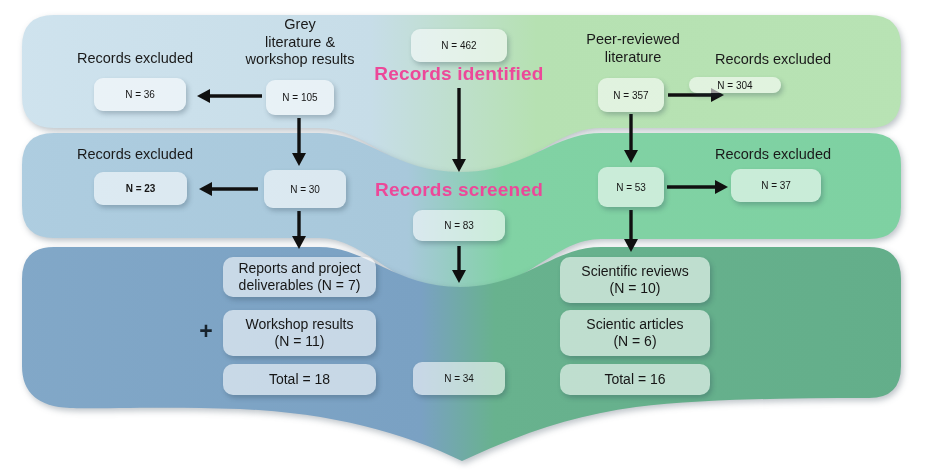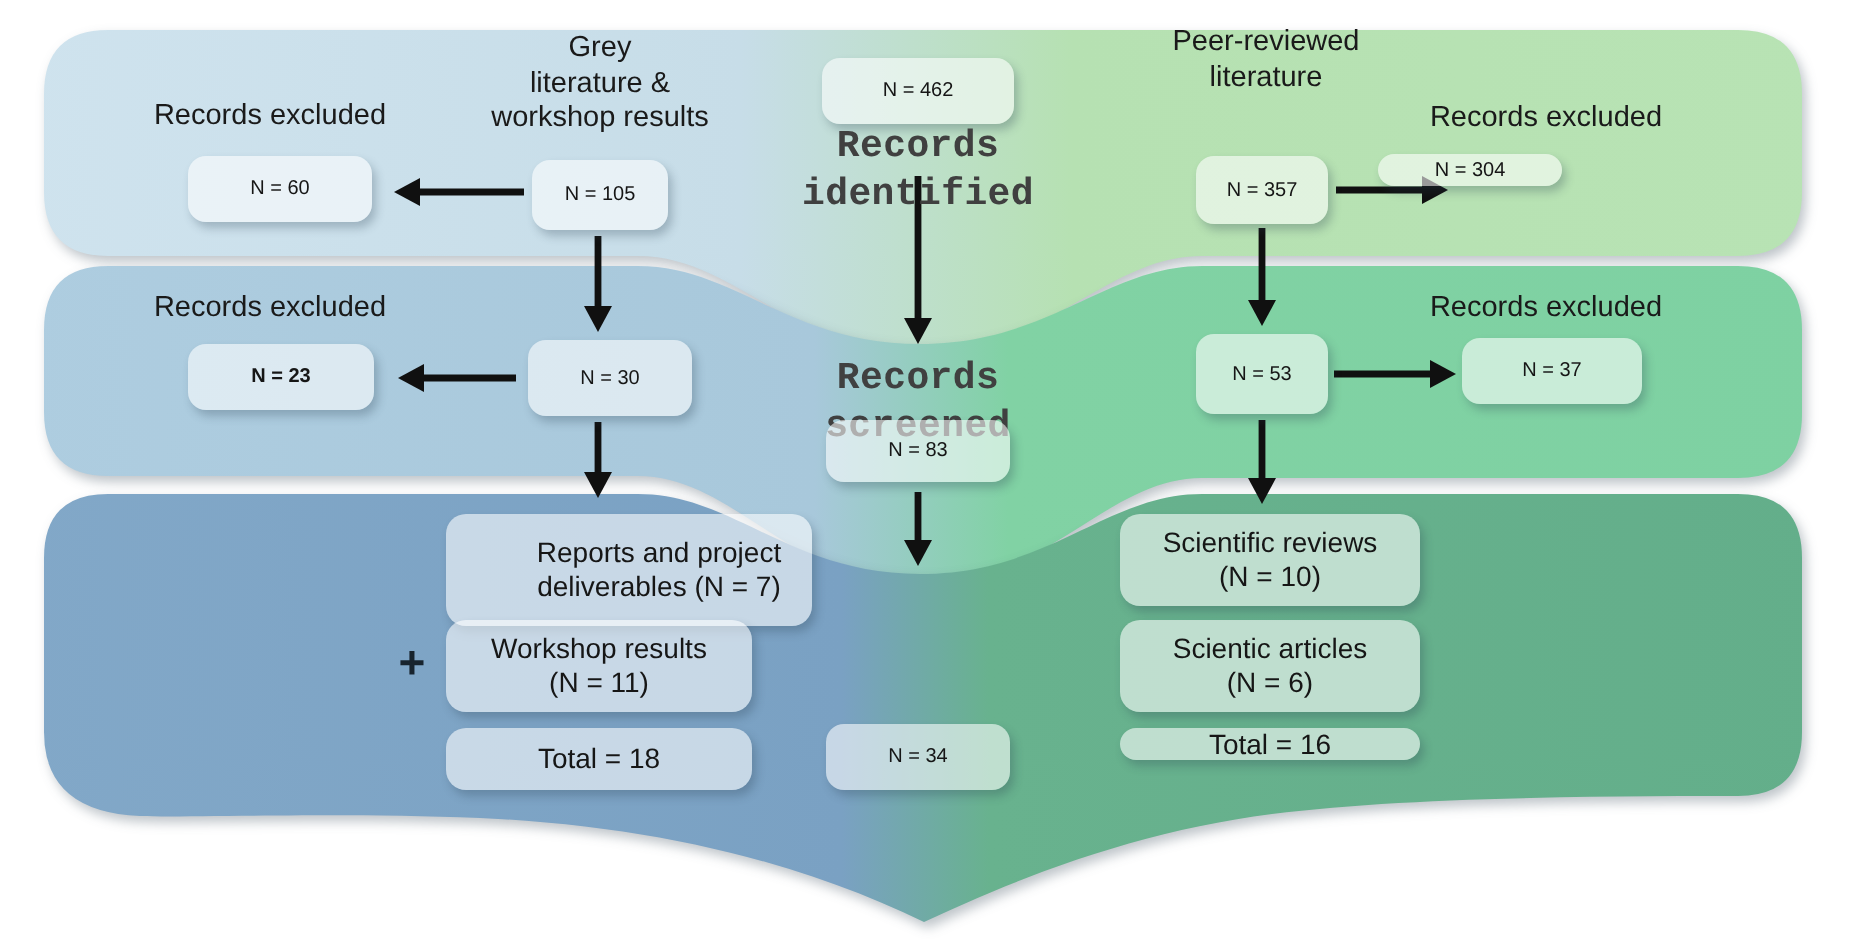--- a/index.html
+++ b/index.html
@@ -11,21 +11,21 @@
   .band  { filter: drop-shadow(2px 3px 3px rgba(40,60,75,0.30)); }
   .shaft { stroke:#101010; stroke-width:3.4px; }
   .head  { fill:#101010; }
 
   .lbl {
     position:absolute; text-align:center; white-space:pre-line;
     font-size:14.5px; line-height:17.5px; color:#1a1a1a;
   }
   .big {
     font-size:19px; line-height:23.5px; font-weight:bold;
-    letter-spacing:0.2px; color:#404040;font-family:Liberation Mono, monospace;
+    letter-spacing:0.2px; color:#ec4899;
   }
   .nbox {
     position:absolute; background:rgba(255,255,255,0.58); border-radius:9px;
     box-shadow:2px 3px 5px rgba(40,60,80,0.28);
     display:flex; align-items:center; justify-content:center;
     font-size:10px; color:#161616;
   }
   .gbox {
     position:absolute; background:rgba(255,255,255,0.58); border-radius:10px;
     box-shadow:2px 3px 5px rgba(40,60,80,0.28);
@@ -94,50 +94,50 @@
       <line class="shaft" x1="459" y1="246" x2="459" y2="272"></line>
       <polygon class="head" points="452,270 466,270 459,283"></polygon>
     </g>
   </svg>
 
   <div class="lbl" style="left:222px; top:16px; width:156px;">Grey
 literature &amp;
 workshop results</div>
   <div class="nbox" style="left:266px; top:80px; width:68px; height:35px;">N = 105</div>
   <div class="lbl" style="left:74px; top:50px; width:122px;">Records excluded</div>
-  <div class="nbox" style="left:94px; top:78px; width:92px; height:33px;">N = 60</div>
+  <div class="nbox" style="left:94px; top:78px; width:92px; height:33px;">N = 36</div>
 
   <div class="nbox" style="left:411px; top:29px; width:96px; height:33px;">N = 462</div>
   <div class="lbl big" style="left:369px; top:62px; width:180px;">Records identified</div>
 
-  <div class="lbl" style="left:571px; top:13px; width:124px;">Peer-reviewed
+  <div class="lbl" style="left:571px; top:31px; width:124px;">Peer-reviewed
 literature</div>
   <div class="nbox" style="left:598px; top:78px; width:66px; height:34px;">N = 357</div>
   <div class="lbl" style="left:712px; top:51px; width:122px;">Records excluded</div>
   <div class="nbox" style="left:689px; top:77px; width:92px; height:16px;">N = 304</div>
 
   <div class="lbl" style="left:74px; top:146px; width:122px;">Records excluded</div>
   <div class="nbox" style="left:94px; top:172px; width:93px; height:33px;font-weight:bold;">N = 23</div>
   <div class="nbox" style="left:264px; top:170px; width:82px; height:38px;">N = 30</div>
 
   <div class="lbl big" style="left:369px; top:178px; width:180px;">Records screened</div>
   <div class="nbox" style="left:413px; top:210px; width:92px; height:31px;">N = 83</div>
 
   <div class="nbox" style="left:598px; top:167px; width:66px; height:40px;">N = 53</div>
   <div class="lbl" style="left:712px; top:146px; width:122px;">Records excluded</div>
   <div class="nbox" style="left:731px; top:169px; width:90px; height:33px;">N = 37</div>
 
   <div class="plus" style="left:192px; top:318px; width:28px;">+</div>
-  <div class="gbox" style="left:223px; top:257px; width:153px; height:56px;padding-left:30px;">Reports and project
+  <div class="gbox" style="left:223px; top:257px; width:153px; height:40px;">Reports and project
 deliverables (N = 7)</div>
   <div class="gbox" style="left:223px; top:310px; width:153px; height:46px;">Workshop results
 (N = 11)</div>
   <div class="gbox" style="left:223px; top:364px; width:153px; height:31px;text-align:center;">Total = 18</div>
 
   <div class="nbox" style="left:413px; top:362px; width:92px; height:33px;">N = 34</div>
 
   <div class="gbox" style="left:560px; top:257px; width:150px; height:46px;">Scientific reviews
 (N = 10)</div>
   <div class="gbox" style="left:560px; top:310px; width:150px; height:46px;">Scientic articles
 (N = 6)</div>
-  <div class="gbox" style="left:560px; top:364px; width:150px; height:16px;">Total = 16</div>
+  <div class="gbox" style="left:560px; top:364px; width:150px; height:31px;">Total = 16</div>
 
 </div>
 
 </body></html>

